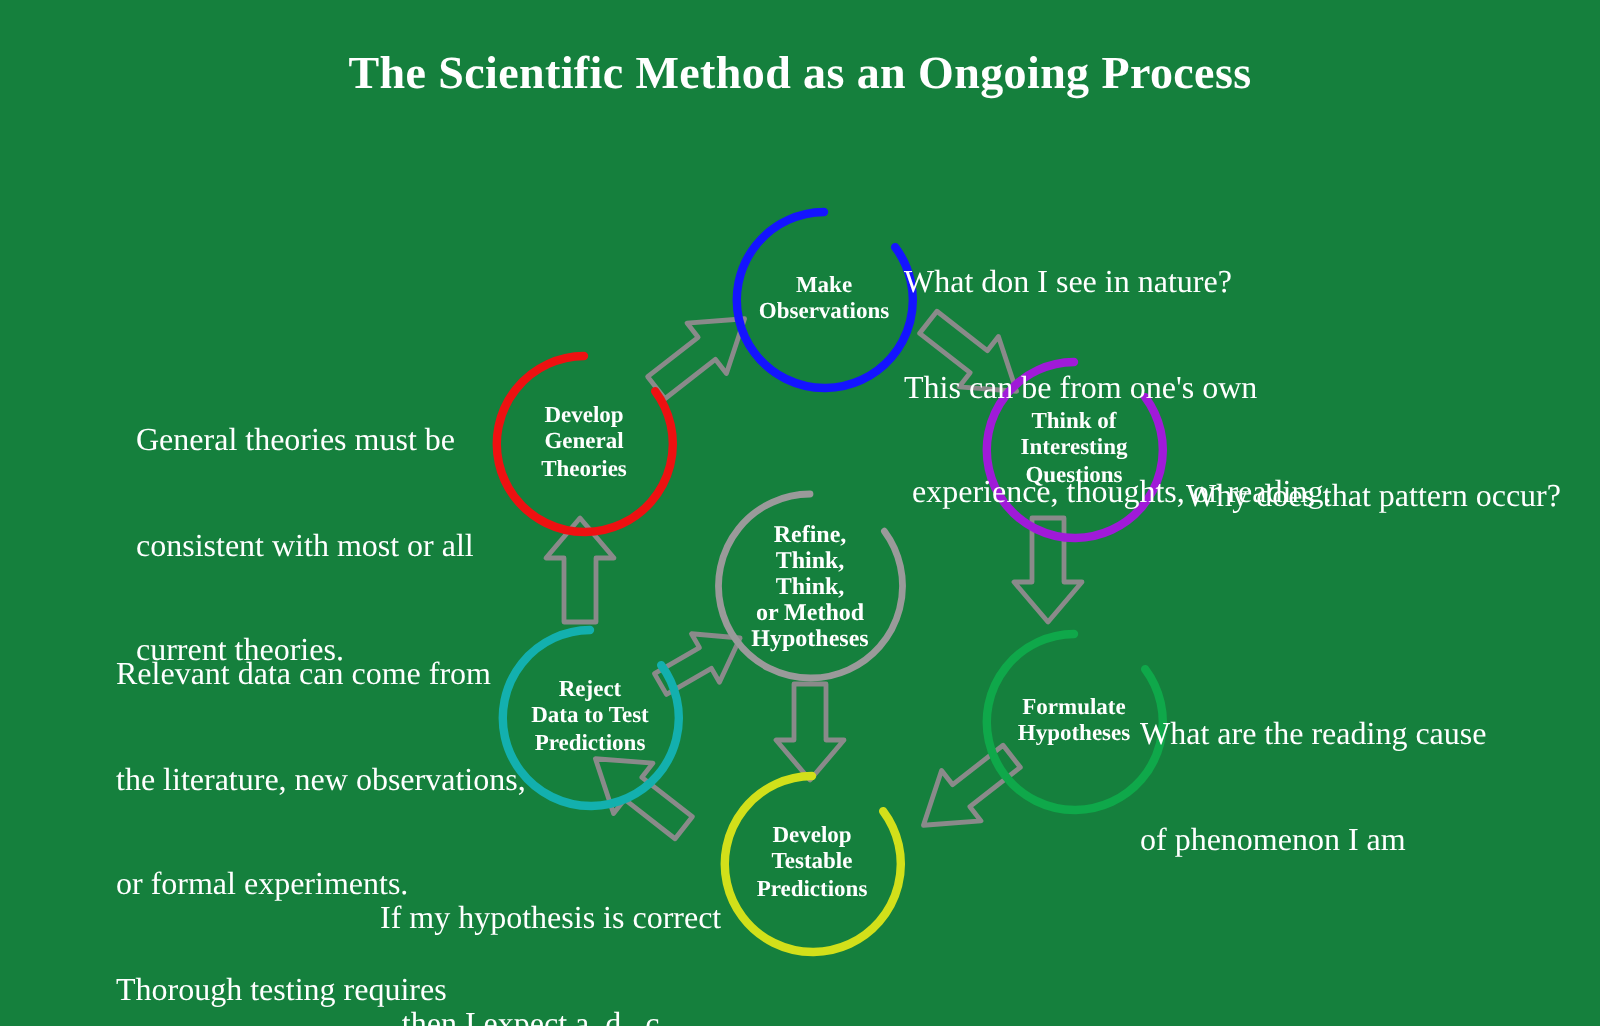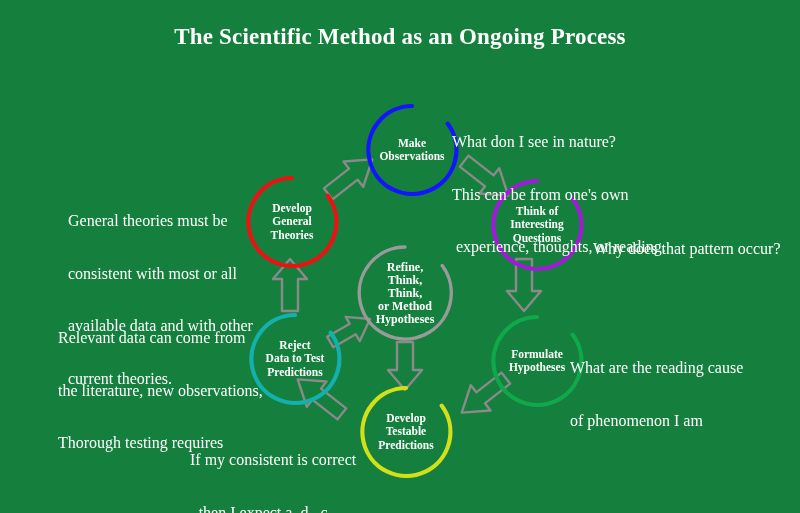--- a/index.html
+++ b/index.html
@@ -242,31 +242,31 @@
   <div class="annot" style="left:593px; top:205px;">
     <div>Why does that pattern occur?</div>
   </div>
 
   <div class="annot" style="left:570px; top:324px;">
     <div>What are the reading cause</div>
     <div>of phenomenon I am</div>
   </div>
 
   <div class="annot" style="left:190px; top:416px; text-align:center;">
-    <div>If my consistent is correct</div>
+    <div>If my hypothesis is correct</div>
     <div>then I expect a, d,  c,…</div>
   </div>
 
   <div class="annot" style="left:58px; top:294px;">
     <div>Relevant data can come from</div>
     <div>the literature, new observations,</div>
+    <div>or formal experiments.</div>
     <div>Thorough testing requires</div>
     
   </div>
 
   <div class="annot" style="left:68px; top:177px;">
     <div>General theories must be</div>
     <div>consistent with most or all</div>
-    <div>available data and with other</div>
     <div>current theories.</div>
   </div>
 
 </div>
 
 </body></html>

